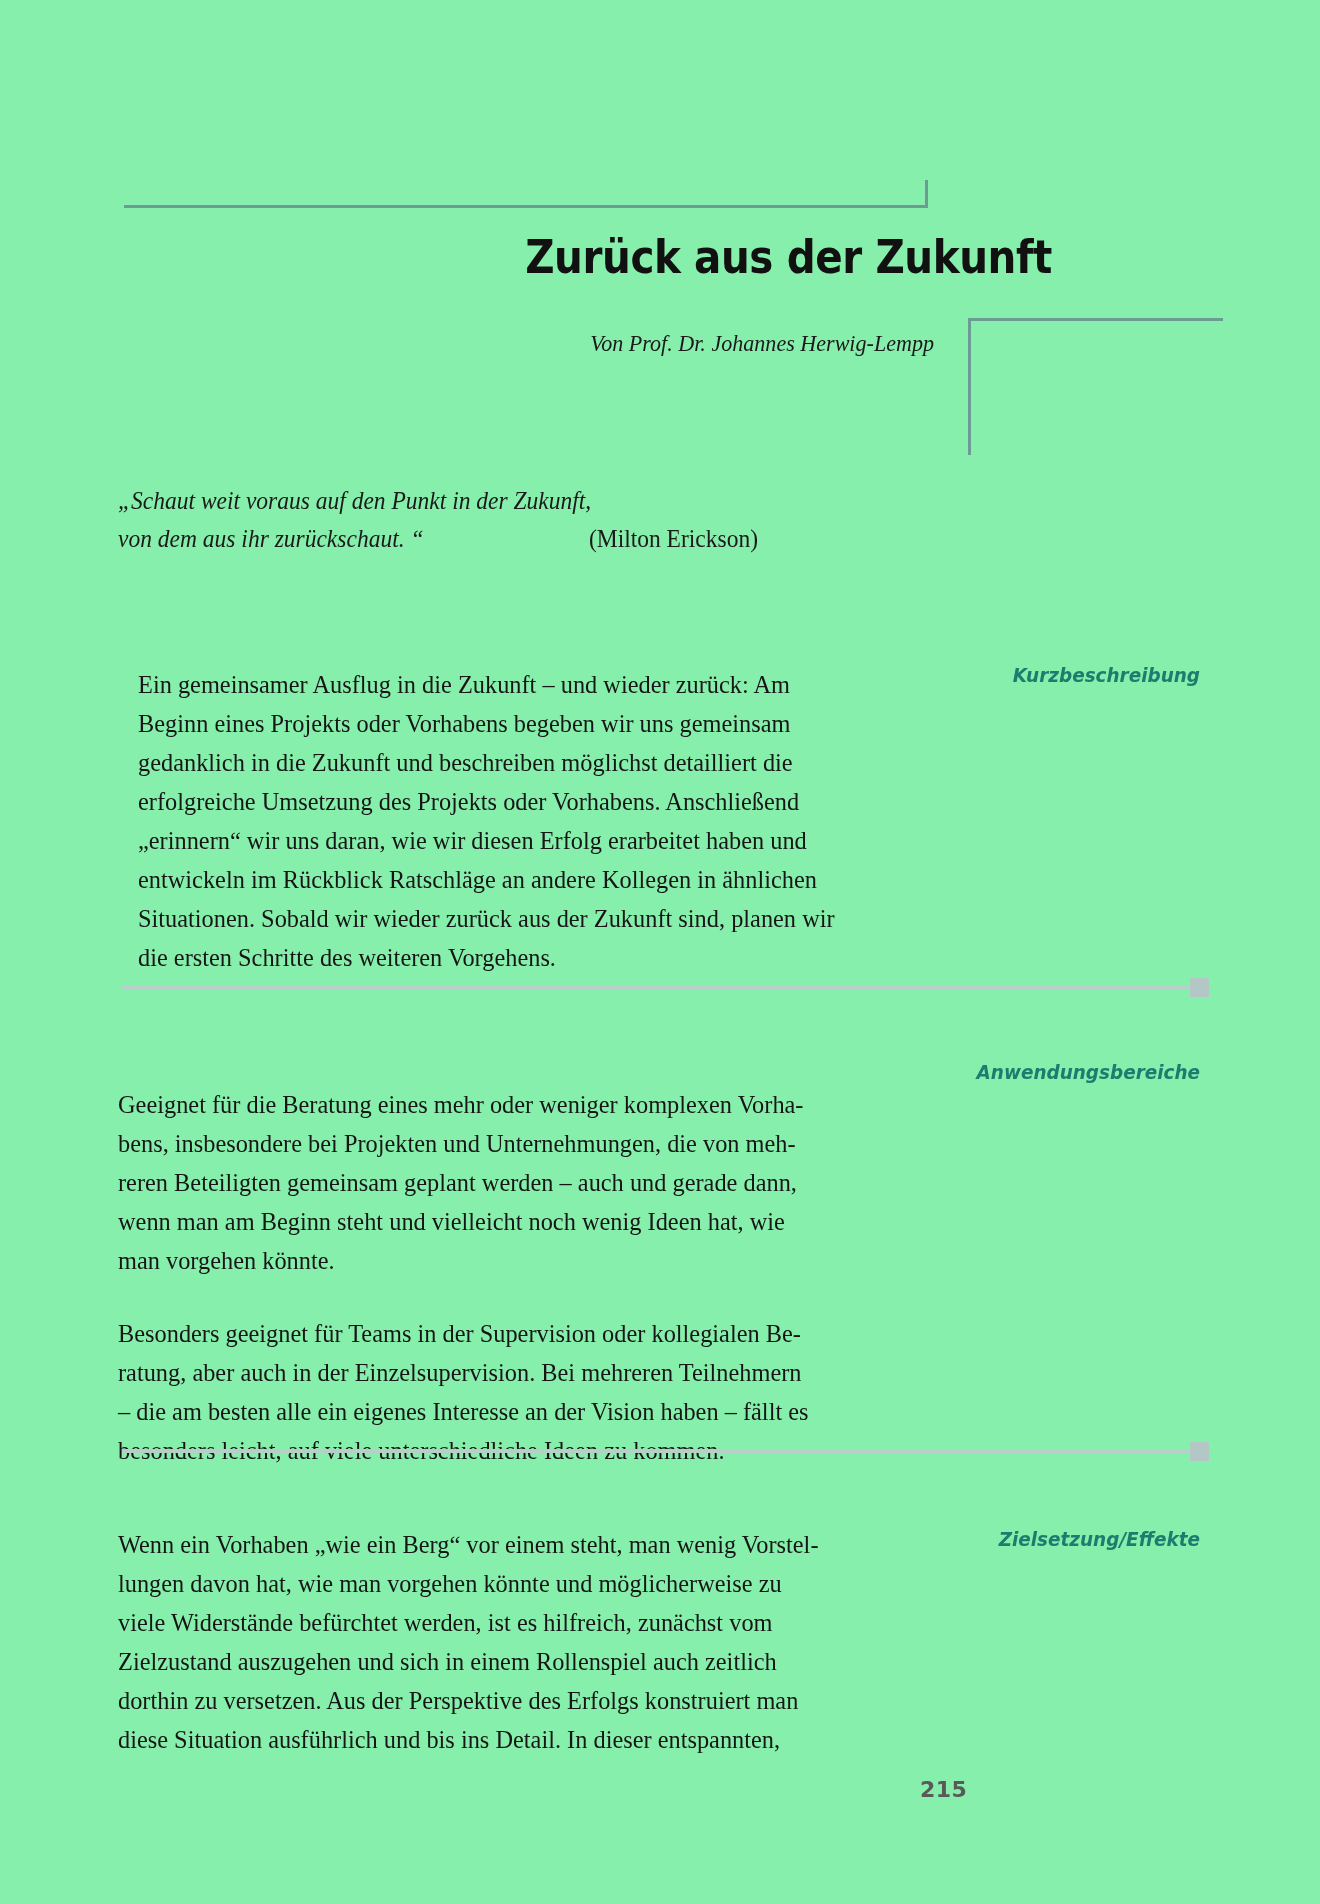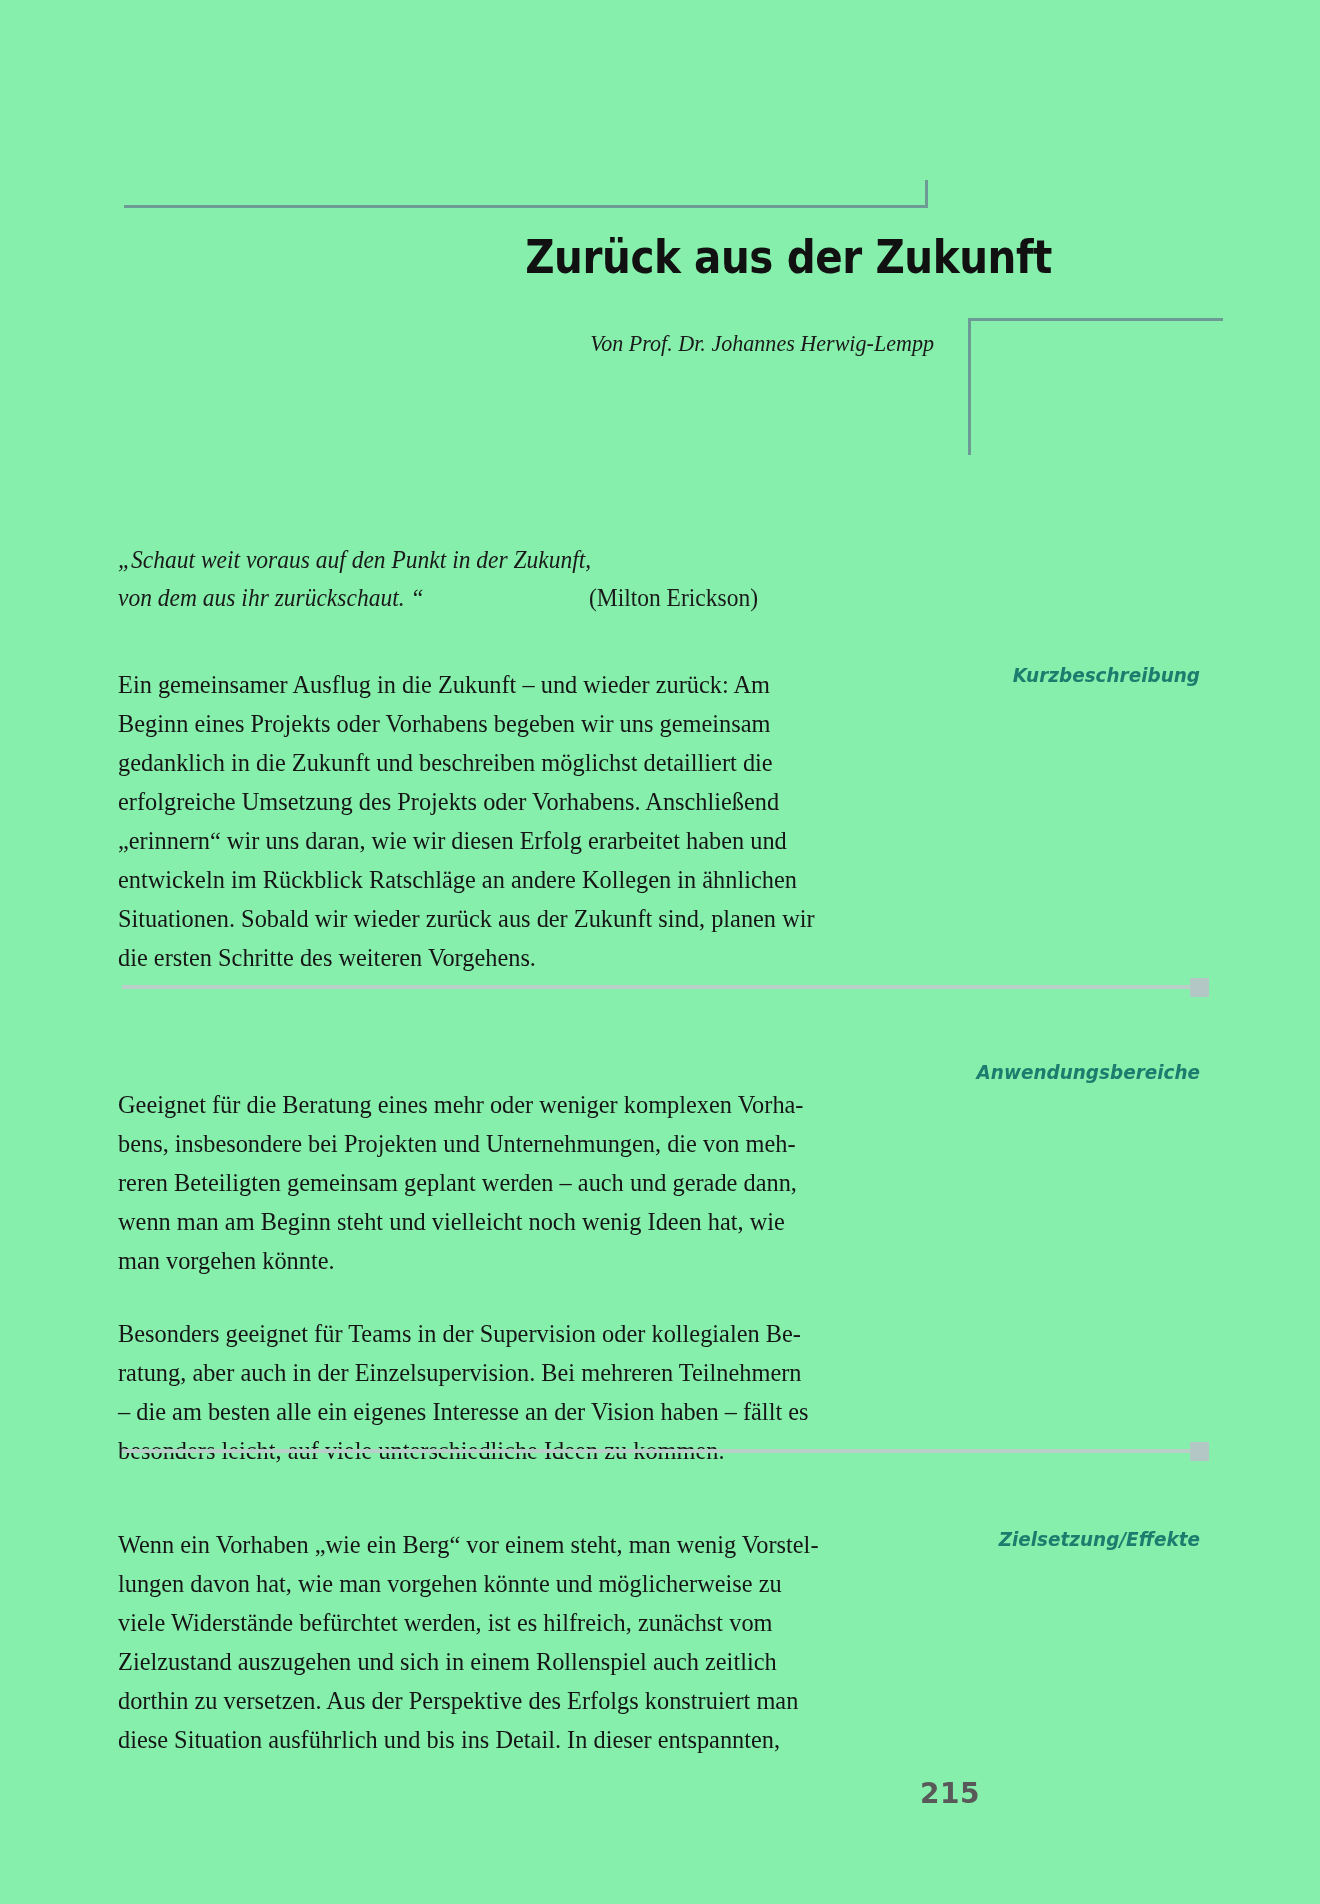--- a/index.html
+++ b/index.html
@@ -76,21 +76,21 @@
     color: #1a1a1a;
     transform: scaleX(0.92);
     transform-origin: right center;
     white-space: nowrap;
   }
 
   
   .quote {
     position: absolute;
     left: 118px;
-    top: 541px;
+    top: 482px;
     width: 780px;
     font-family: "Liberation Serif", serif;
     font-style: italic;
     font-size: 25px;
     line-height: 38px;
     color: #1a1a1a;
   }
   .quote-line {
     display: block;
     white-space: pre;
@@ -152,21 +152,21 @@
     background: #b3c8c4;
   }
 
   
   .page-number {
     position: absolute;
     left: 920px;
     top: 1777px;
     font-family: "DejaVu Sans", sans-serif;
     font-weight: bold;
-    font-size: 28px;
+    font-size: 22px;
     color: #595959;
     letter-spacing: 0.5px;
   }
 </style>
 </head>
 <body>
 
 <div class="page">
 
   <div class="rule-top-left"></div>
@@ -176,21 +176,21 @@
 
   <div class="byline">Von Prof. Dr. Johannes Herwig-Lempp</div>
 
   <div class="rule-box-right"></div>
 
   <div class="quote">
     <span class="quote-line">„Schaut weit voraus auf den Punkt in der Zukunft,</span>
     <span class="quote-line"><span>von dem aus ihr zurückschaut. “</span><span class="quote-attrib">(Milton Erickson)</span></span>
   </div>
 
-  <div class="body-block" style="top:665px;">
+  <div class="body-block" style="top:665px;margin-left:20px;">
     <p>
       <span class="ln">Ein gemeinsamer Ausflug in die Zukunft – und wieder zurück: Am</span>
       <span class="ln">Beginn eines Projekts oder Vorhabens begeben wir uns gemeinsam</span>
       <span class="ln">gedanklich in die Zukunft und beschreiben möglichst detailliert die</span>
       <span class="ln">erfolgreiche Umsetzung des Projekts oder Vorhabens. Anschließend</span>
       <span class="ln">„erinnern“ wir uns daran, wie wir diesen Erfolg erarbeitet haben und</span>
       <span class="ln">entwickeln im Rückblick Ratschläge an andere Kollegen in ähnlichen</span>
       <span class="ln">Situationen. Sobald wir wieder zurück aus der Zukunft sind, planen wir</span>
       <span class="ln">die ersten Schritte des weiteren Vorgehens.</span>
     </p>

